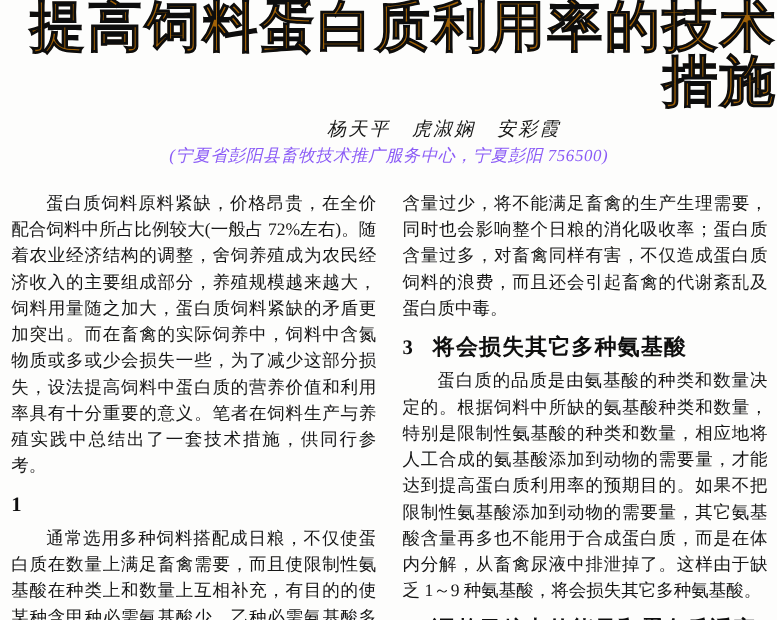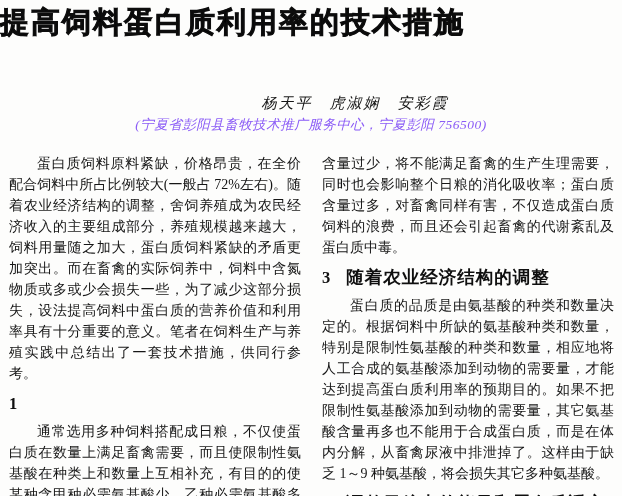--- a/index.html
+++ b/index.html
@@ -14,27 +14,27 @@
     background: #fdfdfc;
     overflow: hidden;
     color: #1a1a1a;
   }
   .title {
     position: absolute;
     top: 0px;
     left: 0;
     width: 100%;
     margin: 0;
-    text-align: left;
+    text-align: right;
     font-family: "Liberation Sans", sans-serif;
     font-weight: 900;
-    font-size: 29px;
+    font-size: 44px;
     letter-spacing: 2px;
     line-height: 44px;
-    color: #000000;
+    color: #a16207;
     -webkit-text-stroke: 0.8px #0d0d0d;
   }
   .authors {
     position: absolute;
     top: 94px;
     left: 0;
     width: 100%;
     text-align: center;
     font-family: "Liberation Serif", serif;
     font-style: italic;
@@ -116,21 +116,21 @@
       </h2>
 
       <p class="para indent">通常选用多种饲料搭配成日粮，不仅使蛋白质在数量上满足畜禽需要，而且使限制性氨基酸在种类上和数量上互相补充，有目的的使某种含甲种必需氨基酸少、乙种必需氨基酸多的饲料与另一种含</p>
     </div>
 
     <div class="col">
       <p class="para">含量过少，将不能满足畜禽的生产生理需要，同时也会影响整个日粮的消化吸收率；蛋白质含量过多，对畜禽同样有害，不仅造成蛋白质饲料的浪费，而且还会引起畜禽的代谢紊乱及蛋白质中毒。</p>
 
       <h2 class="sec">
         <span class="secnum">3</span>
-        <span class="sectitle">随着农业经济结构的调整</span>
+        <span class="sectitle">将会损失其它多种氨基酸</span>
       </h2>
 
       <p class="para indent">蛋白质的品质是由氨基酸的种类和数量决定的。根据饲料中所缺的氨基酸种类和数量，特别是限制性氨基酸的种类和数量，相应地将人工合成的氨基酸添加到动物的需要量，才能达到提高蛋白质利用率的预期目的。如果不把限制性氨基酸添加到动物的需要量，其它氨基酸含量再多也不能用于合成蛋白质，而是在体内分解，从畜禽尿液中排泄掉了。这样由于缺乏 1～9 种氨基酸，将会损失其它多种氨基酸。</p>
 
       <h2 class="sec">
         <span class="secnum">4</span>
         <span class="sectitle">调整日粮中的能量和蛋白质适宜比</span>
       </h2>
     </div>
 

